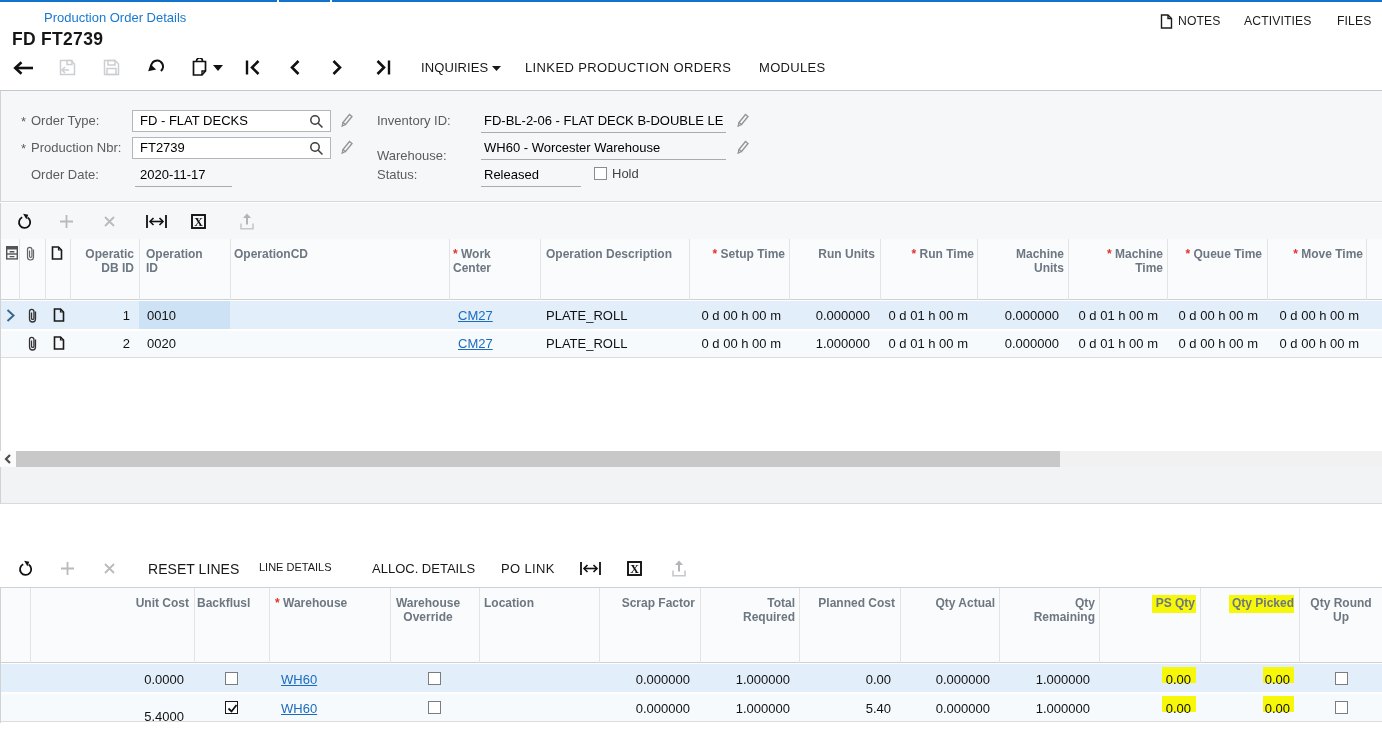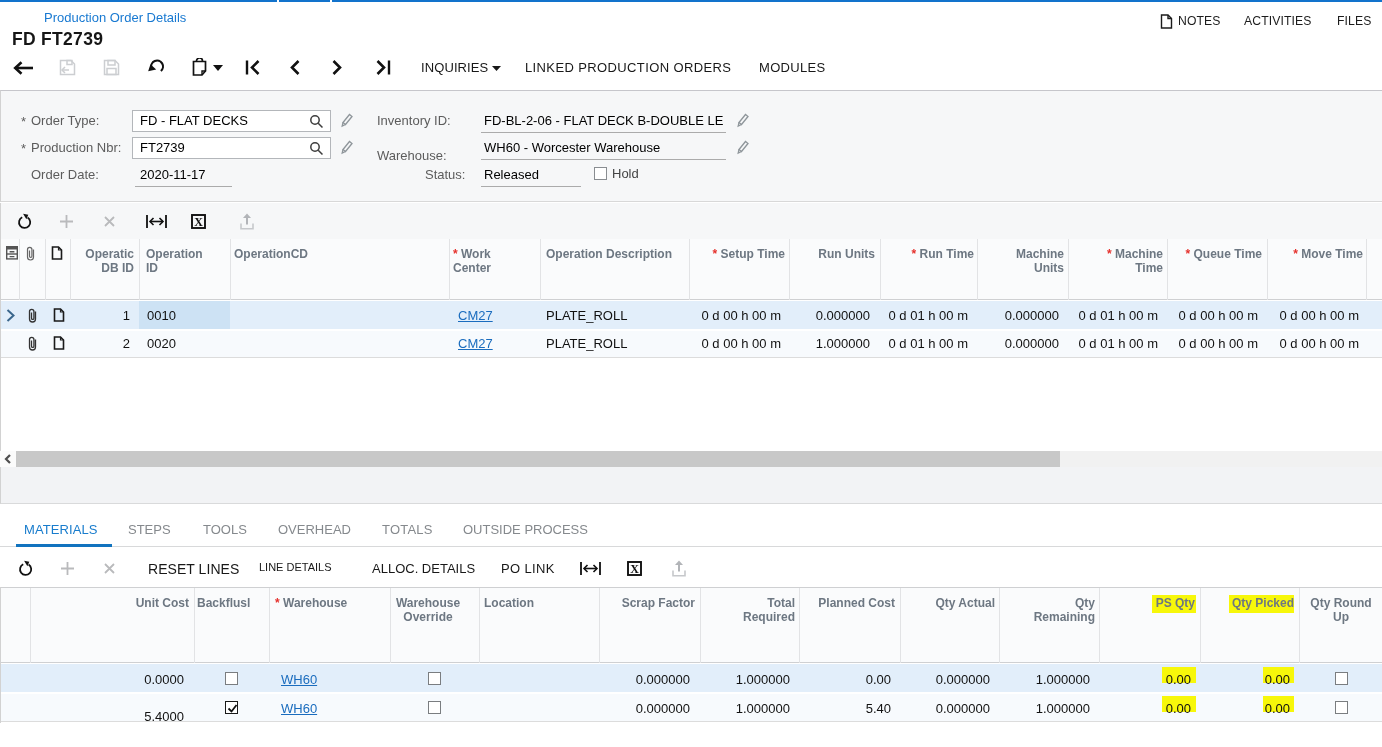--- a/index.html
+++ b/index.html
@@ -126,21 +126,21 @@
         <path d="M3 9.5 L9.5 1.5 L12 3.5 L5.5 11.5 Z" fill="none" stroke="#8f969b" stroke-width="1.3"></path>
         <path d="M3 9.5 L2.2 13 L5.5 11.5" fill="none" stroke="#8f969b" stroke-width="1.3"></path>
       </svg>
     <svg class="abs" style="left:340px;top:50px;" width="14" height="15" viewBox="0 0 14 15">
         <path d="M3 9.5 L9.5 1.5 L12 3.5 L5.5 11.5 Z" fill="none" stroke="#8f969b" stroke-width="1.3"></path>
         <path d="M3 9.5 L2.2 13 L5.5 11.5" fill="none" stroke="#8f969b" stroke-width="1.3"></path>
       </svg>
 
     <div class="abs lbl" style="left:377px;top:23px;">Inventory ID:</div>
     <div class="abs lbl" style="left:377px;top:58px;">Warehouse:</div>
-    <div class="abs lbl" style="left:377px;top:77px;margin-left:48px;">Status:</div>
+    <div class="abs lbl" style="left:377px;top:77px;">Status:</div>
 
     <div class="abs" style="left:484px;top:23px;font-size:13px;color:#000;">FD-BL-2-06 - FLAT DECK B-DOUBLE LE</div>
     <div class="abs" style="left:481px;top:42px;width:245px;height:1px;background:#ababab;"></div>
     <div class="abs" style="left:484px;top:50px;font-size:13px;color:#000;">WH60 - Worcester Warehouse</div>
     <div class="abs" style="left:481px;top:69px;width:245px;height:1px;background:#ababab;"></div>
     <div class="abs" style="left:484px;top:77px;font-size:13px;color:#000;">Released</div>
     <div class="abs" style="left:481px;top:96px;width:100px;height:1px;background:#ababab;"></div>
     <svg class="abs" style="left:736px;top:23px;" width="14" height="15" viewBox="0 0 14 15">
         <path d="M3 9.5 L9.5 1.5 L12 3.5 L5.5 11.5 Z" fill="none" stroke="#8f969b" stroke-width="1.3"></path>
         <path d="M3 9.5 L2.2 13 L5.5 11.5" fill="none" stroke="#8f969b" stroke-width="1.3"></path>
@@ -278,30 +278,20 @@
   <div class="abs" style="left:0;top:451px;width:16px;height:16px;background:#fbfbfb;"></div>
   <div class="abs" style="left:3px;top:453px;">
       <svg width="10" height="12" viewBox="0 0 10 12">
         <path d="M7 2 L3 6 L7 10" fill="none" stroke="#4e4e4e" stroke-width="2.2"></path>
       </svg>
     </div>
   <div class="abs" style="left:16px;top:451px;width:1044px;height:16px;background:#c8c8c8;"></div>
 
   <div class="abs" style="left:0;top:467px;width:1382px;height:37px;background:#f2f3f5;border-bottom:1px solid #d9dadb;border-left:1px solid #d2d2d2;"></div>
 
-  <div id="tabs" class="abs" style="left:0;top:504px;width:1382px;height:43px;">
-    <div class="abs" style="left:0;top:42px;width:1382px;height:1px;background:#d8d9da;"></div>
-    <div class="abs" style="left:24px;top:18px;font-size:13px;letter-spacing:0.1px;color:#187ccd;">MATERIALS</div>
-    <div class="abs" style="left:16px;top:40px;width:96px;height:3px;background:#1173bf;"></div>
-    <div class="abs" style="left:128px;top:18px;font-size:13px;letter-spacing:0px;color:#85898d;">STEPS</div>
-    <div class="abs" style="left:203px;top:18px;font-size:13px;letter-spacing:0px;color:#85898d;">TOOLS</div>
-    <div class="abs" style="left:278px;top:18px;font-size:13px;letter-spacing:0px;color:#85898d;">OVERHEAD</div>
-    <div class="abs" style="left:382px;top:18px;font-size:13px;letter-spacing:0.2px;color:#85898d;">TOTALS</div>
-    <div class="abs" style="left:463px;top:18px;font-size:13px;letter-spacing:0px;color:#85898d;">OUTSIDE PROCESS</div>
-  </div>
 
   <div id="gtb2" class="abs" style="left:0;top:547px;width:1382px;height:40px;">
     <svg class="abs" style="left:18px;top:13px;" width="16" height="18" viewBox="0 0 16 18">
         <path d="M10.6 4.6 A5.6 5.6 0 1 1 5.2 4.3" fill="none" stroke="#111" stroke-width="1.8"></path>
         <path d="M6.1 0.8 L11.3 1.7 L9.4 6.3 Z" fill="#111"></path>
       </svg>
     <svg class="abs" style="left:60px;top:14px;" width="15" height="15" viewBox="0 0 15 15">
         <path d="M7.5 1 V14 M1 7.5 H14" stroke="#b9babc" stroke-width="1.8"></path>
       </svg>
     <svg class="abs" style="left:104px;top:16px;" width="11" height="11" viewBox="0 0 11 11">

